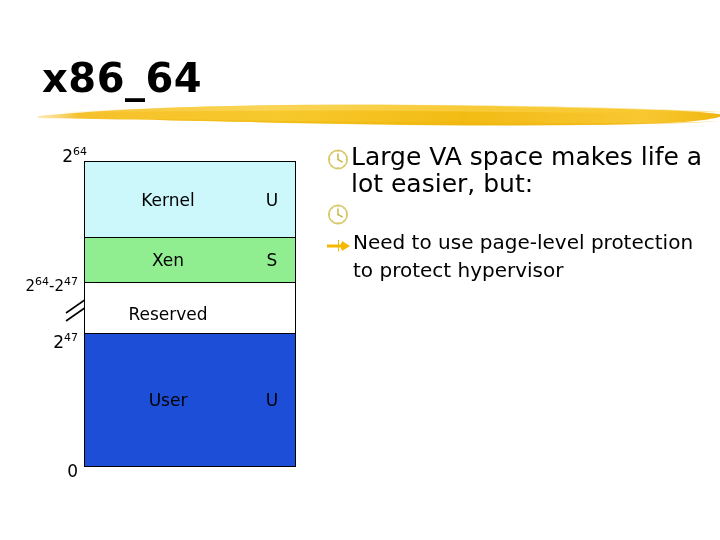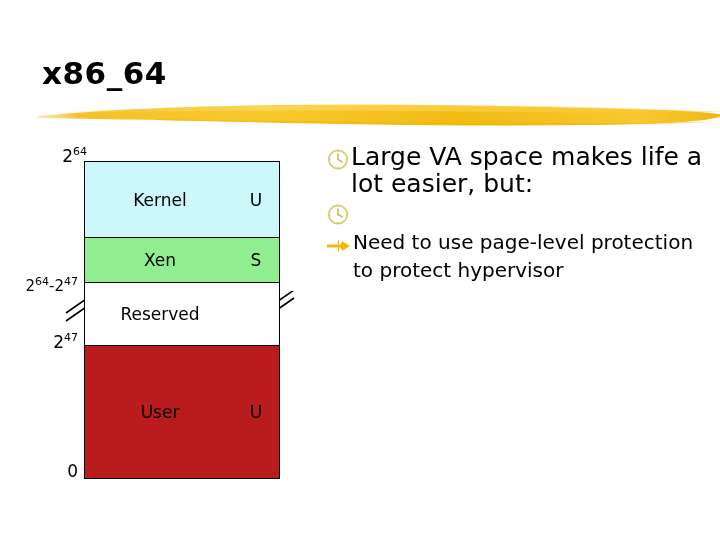--- a/index.html
+++ b/index.html
@@ -16,21 +16,21 @@
     color: #000000;
   }
 
   
   #slide-title {
     position: absolute;
     left: 42px;
     top: 57px;
     font-family: "DejaVu Sans", sans-serif;
     font-weight: bold;
-    font-size: 31px;
+    font-size: 40px;
     letter-spacing: 0.5px;
     line-height: 1.05;
     color: #000000;
     white-space: nowrap;
   }
 
   
   #title-rule {
     position: absolute;
     left: 36px;
@@ -38,21 +38,21 @@
     width: 690px;
     height: 34px;
     pointer-events: none;
   }
 
   
   #memory-map {
     position: absolute;
     left: 84px;
     top: 161px;
-    width: 196px;
+    width: 212px;
     height: 318px;
   }
   .mem-block {
     position: absolute;
     left: 0;
     width: 100%;
     box-sizing: border-box;
     border: 1.6px solid #000000;
     border-bottom-width: 0;
   }
@@ -204,21 +204,21 @@
     </div>
   </div>
 
   <div class="mem-block" style="top:76px; height:45px; background:#90EE90;">
     <div class="mem-inner">
       <div class="mem-label">Xen</div>
       <div class="mem-mode">S</div>
     </div>
   </div>
 
-  <div class="mem-block last" style="top:184px; height:134px; background:#b91c1c;">
+  <div class="mem-block last" style="top:172px; height:134px; background:#1d4ed8;">
     <div class="mem-inner">
       <div class="mem-label">User</div>
       <div class="mem-mode">U</div>
     </div>
   </div>
 
 </div>
 
 <div id="bullets">
 

